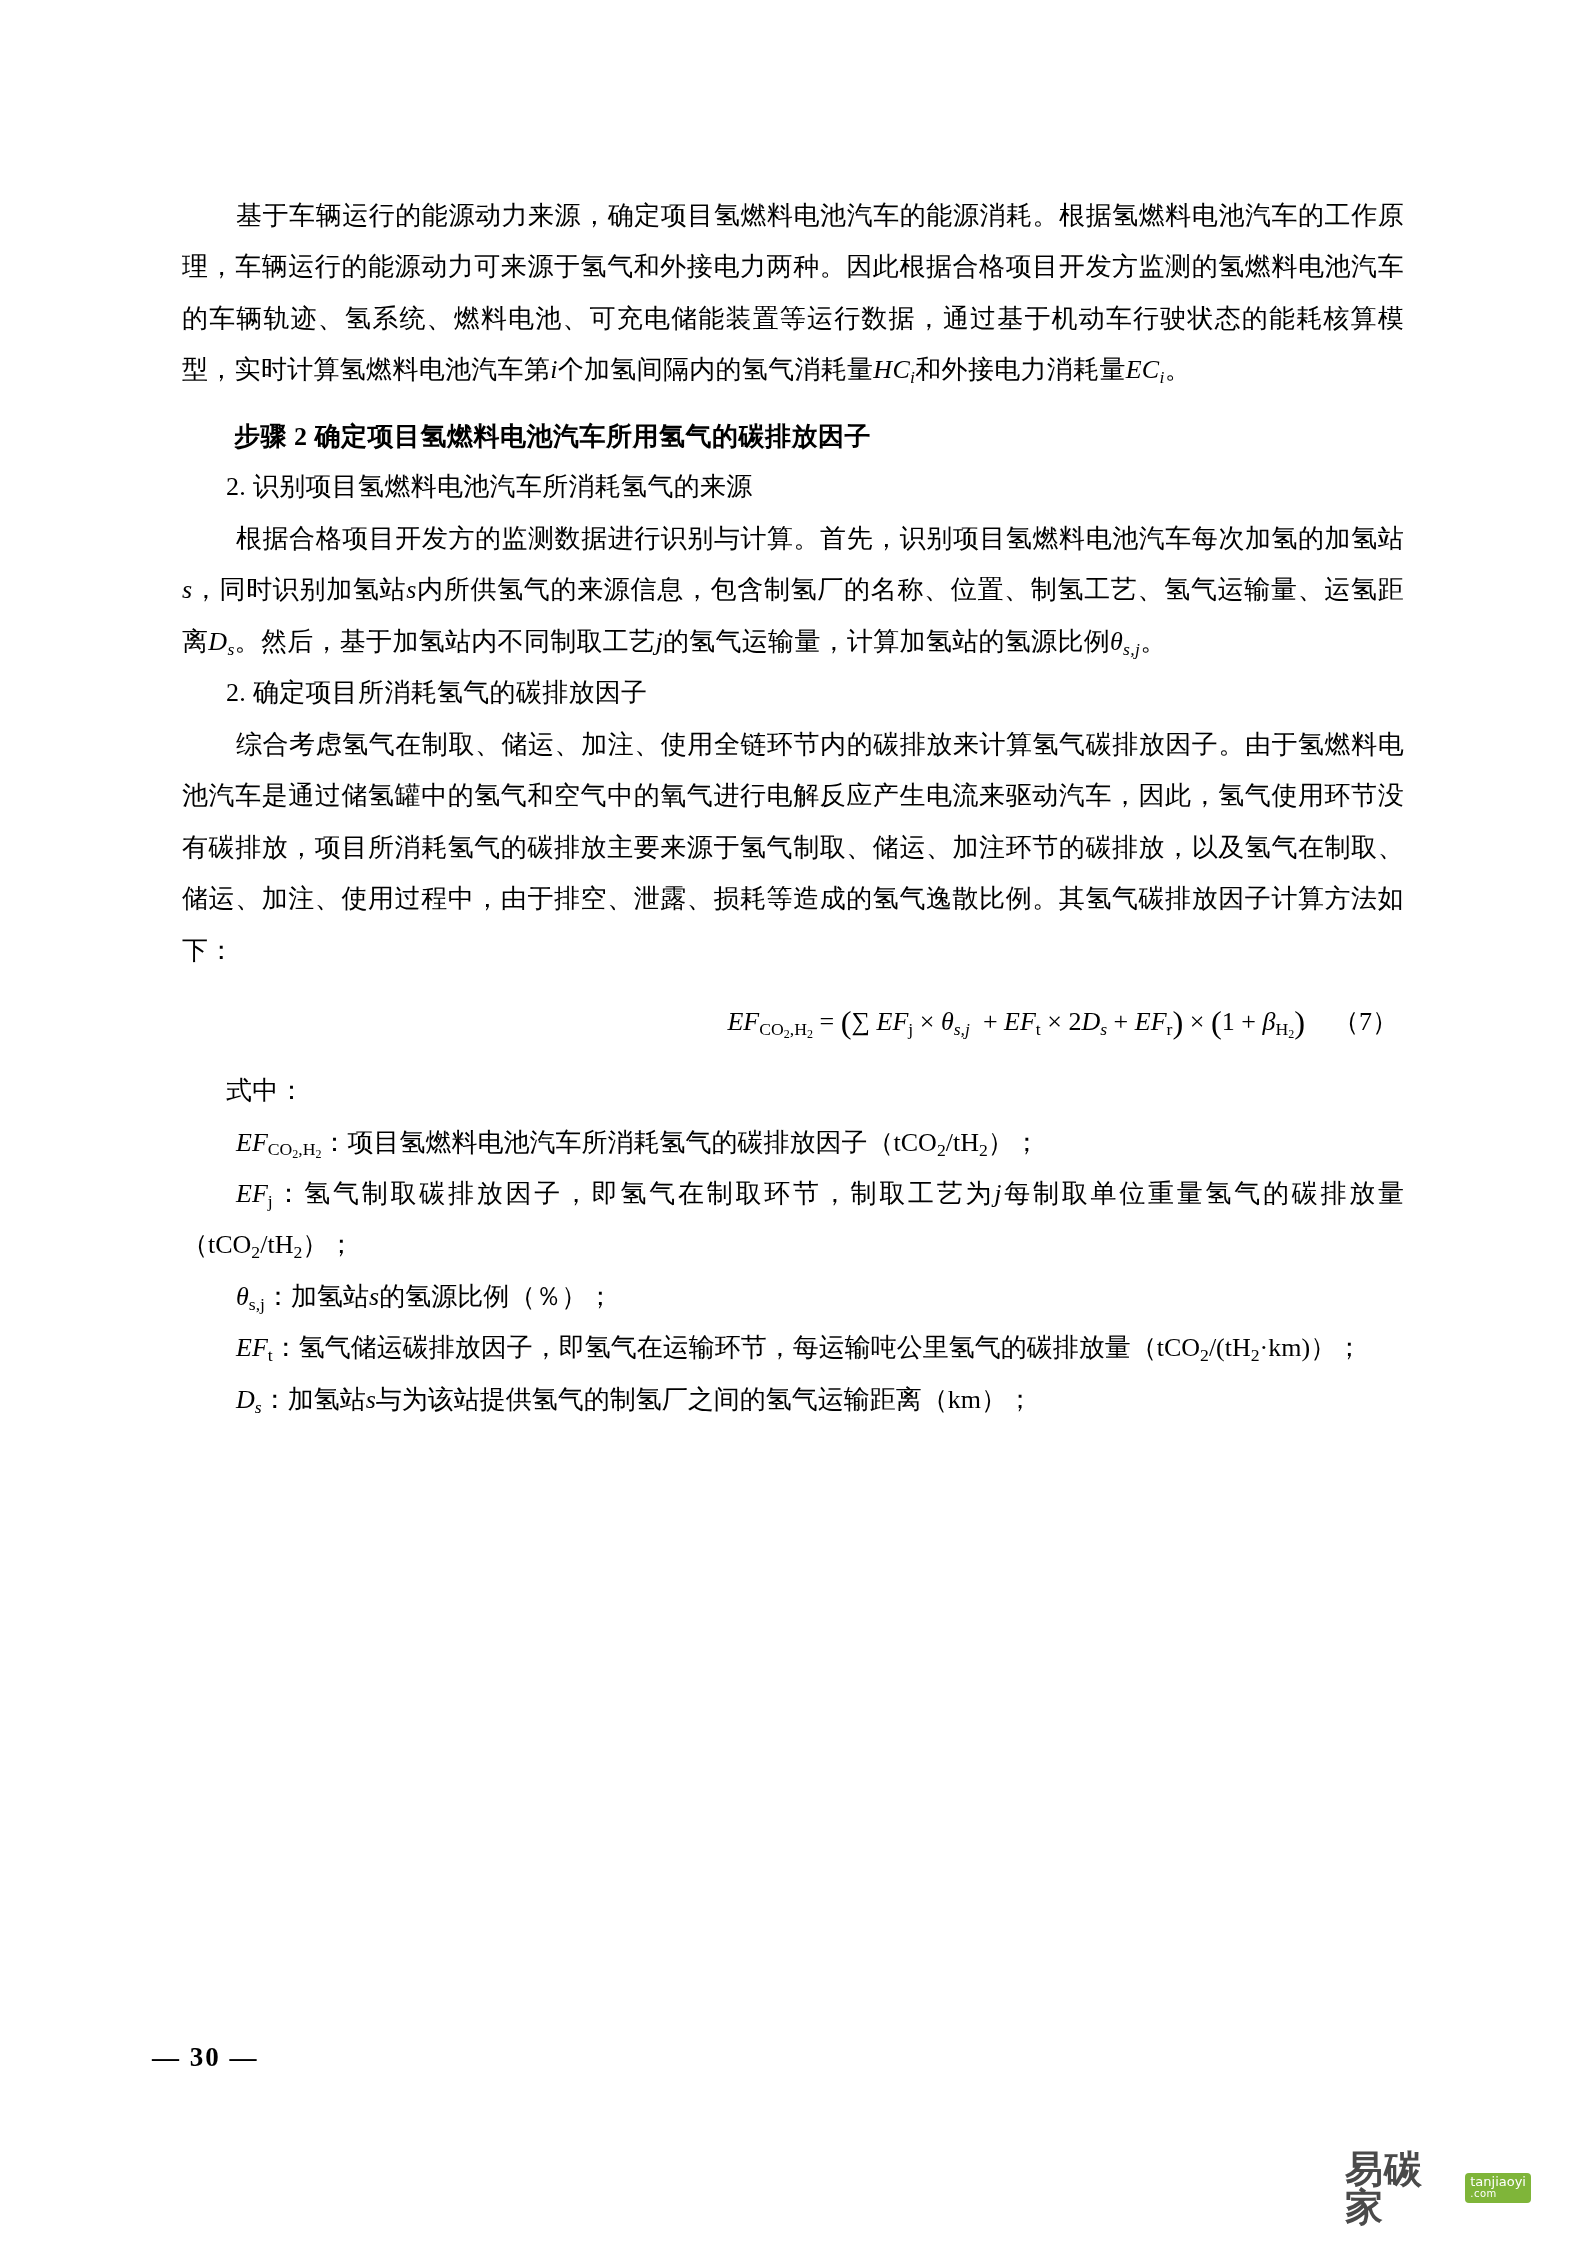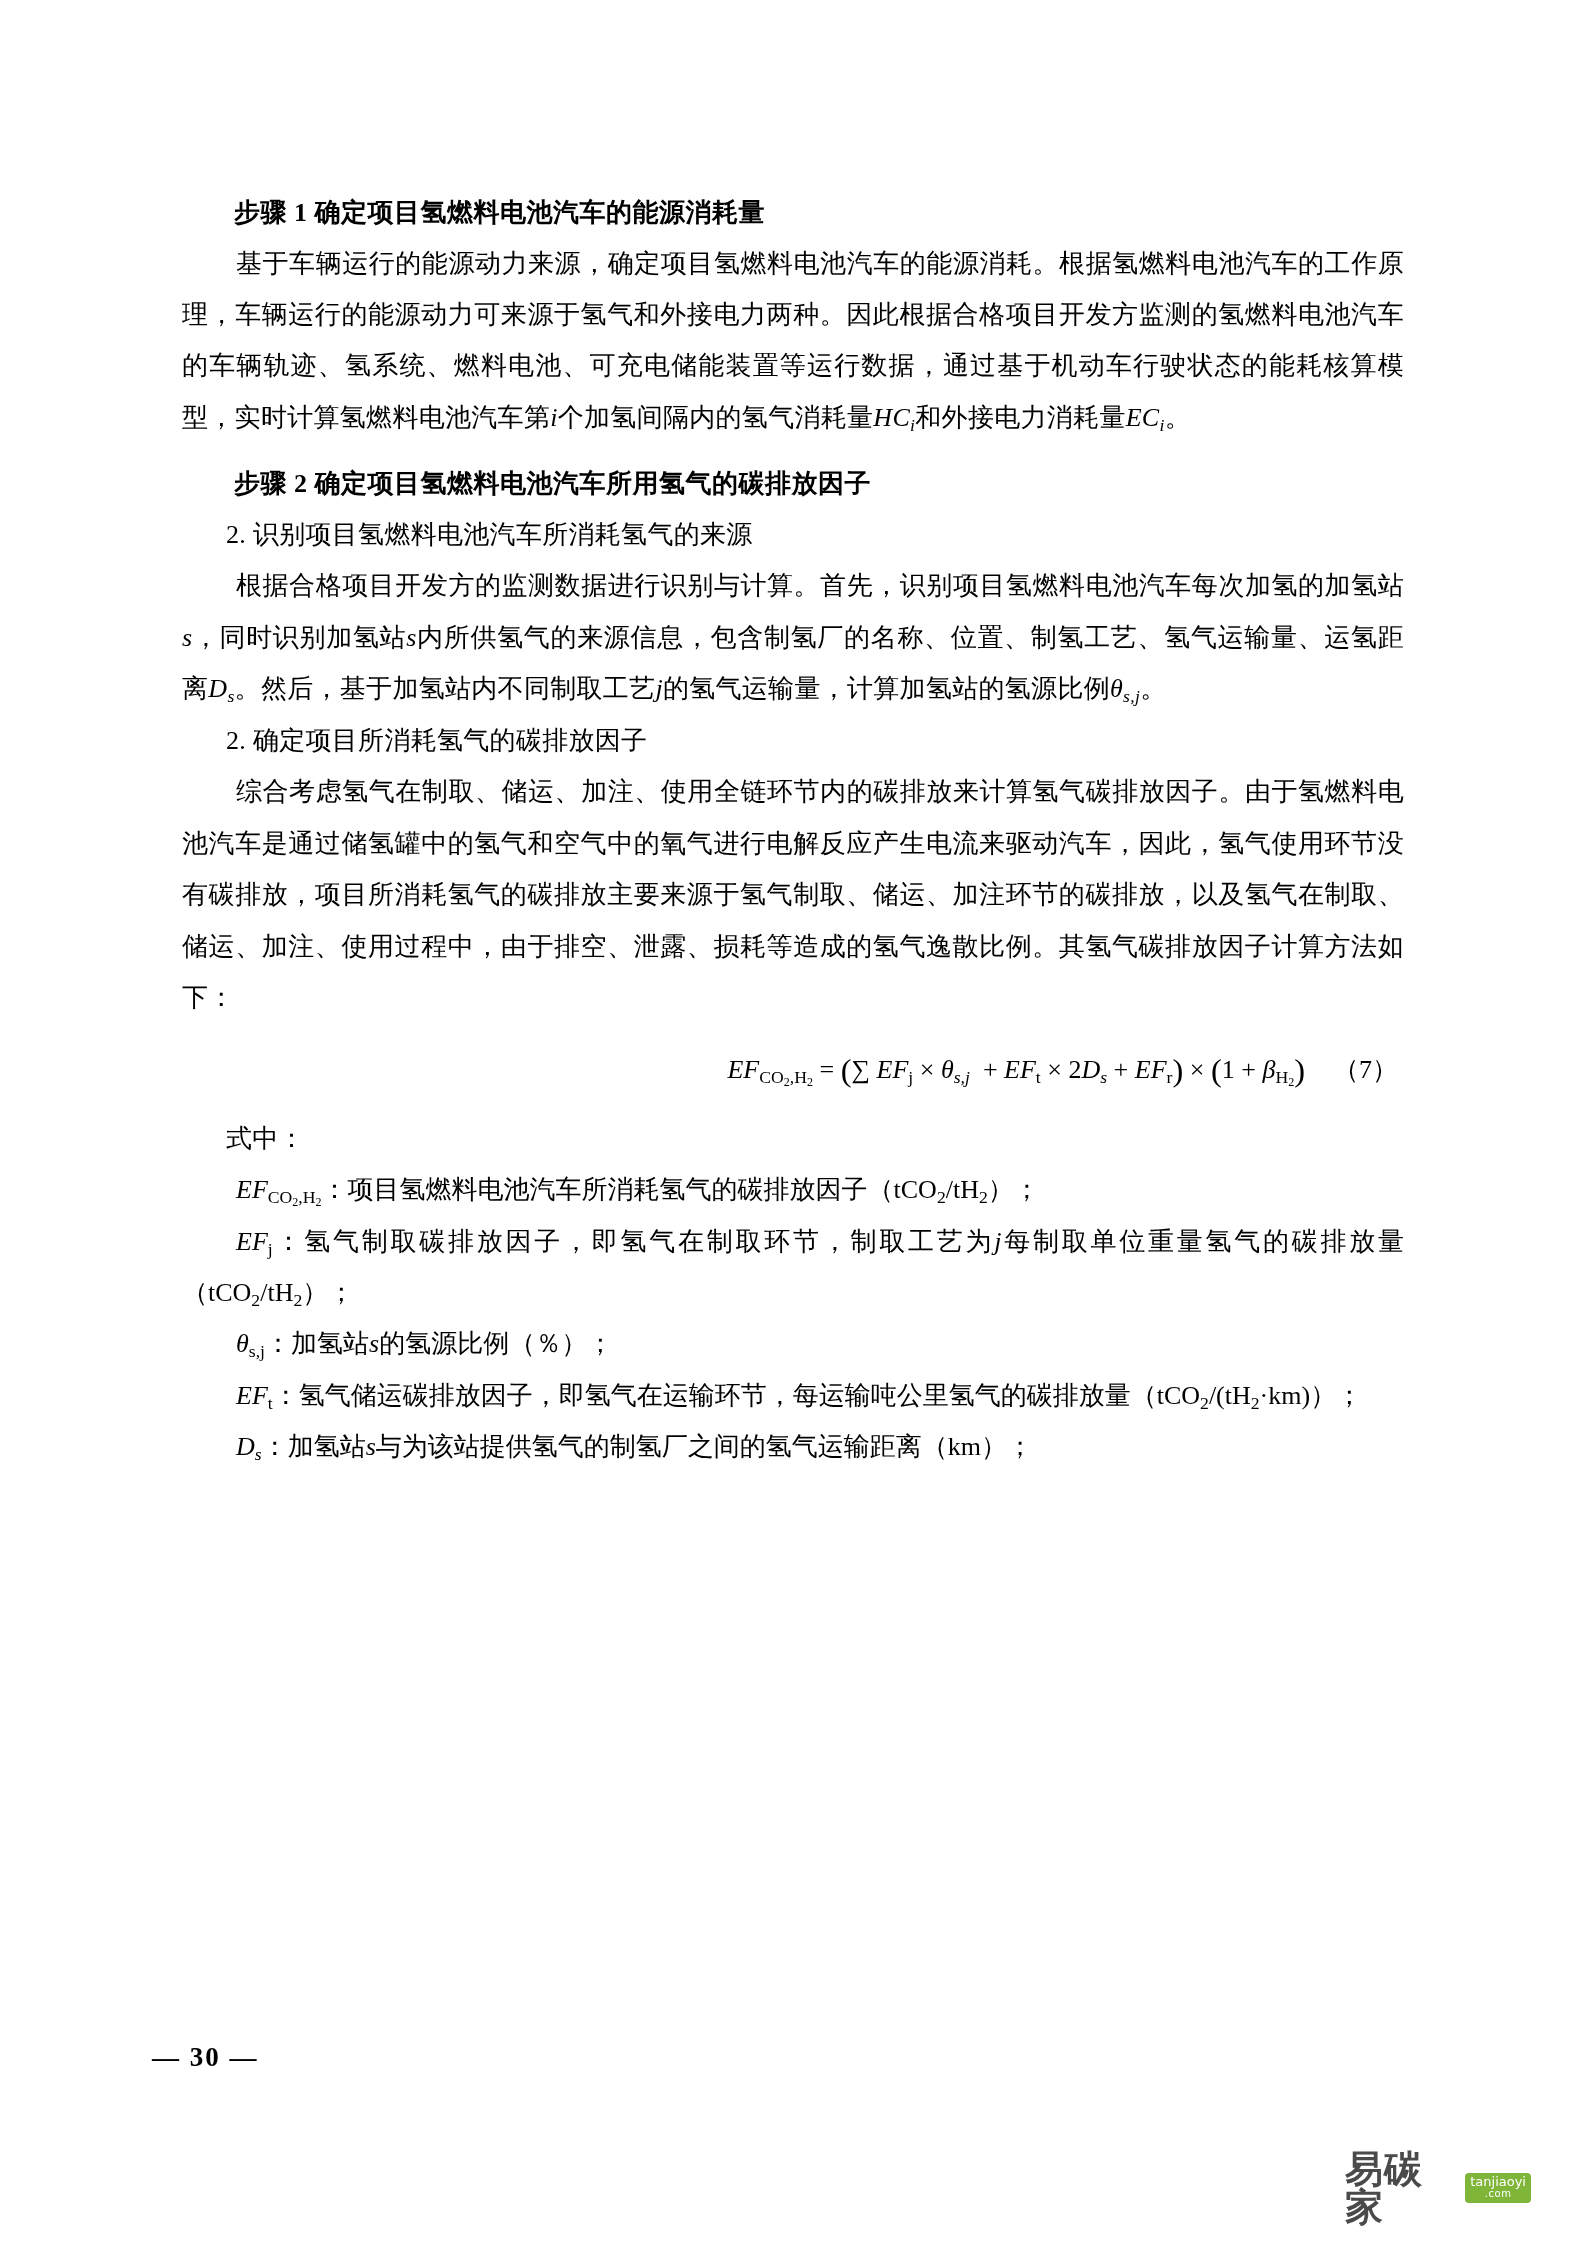--- a/index.html
+++ b/index.html
@@ -94,21 +94,20 @@
     background: #7fb539;
     color: #ffffff;
     font-family: "DejaVu Sans", sans-serif;
     font-size: 13px;
     font-weight: normal;
     padding: 2px 5px 3px 5px;
     border-radius: 4px;
     margin-left: 5px;
     vertical-align: middle;
     line-height: 1.05;
-    text-align: center;
   }
   .wm-badge small {
     display: block;
     font-size: 10px;
     letter-spacing: 0.5px;
   }
   .defline {
     font-size: 26px;
     line-height: 1.98;
     margin: 0;
@@ -116,21 +115,20 @@
     text-align: justify;
   }
 </style>
 </head>
 <body>
 
 <div class="page">
 
   <div class="content">
 
-    <p class="heading">步骤 1 确定项目氢燃料电池汽车的能源消耗量</p>
 
     <p class="para">基于车辆运行的能源动力来源，确定项目氢燃料电池汽车的能源消耗。根据氢燃料电池汽车的工作原理，车辆运行的能源动力可来源于氢气和外接电力两种。因此根据合格项目开发方监测的氢燃料电池汽车的车辆轨迹、氢系统、燃料电池、可充电储能装置等运行数据，通过基于机动车行驶状态的能耗核算模型，实时计算氢燃料电池汽车第<span class="mi">i</span>个加氢间隔内的氢气消耗量<span class="mi">HC<sub>i</sub></span>和外接电力消耗量<span class="mi">EC<sub>i</sub></span>。</p>
 
     <p class="heading" style="margin-top:18px;">步骤 2 确定项目氢燃料电池汽车所用氢气的碳排放因子</p>
 
     <p class="para sub">2. 识别项目氢燃料电池汽车所消耗氢气的来源</p>
 
     <p class="para">根据合格项目开发方的监测数据进行识别与计算。首先，识别项目氢燃料电池汽车每次加氢的加氢站<span class="mi">s</span>，同时识别加氢站<span class="mi">s</span>内所供氢气的来源信息，包含制氢厂的名称、位置、制氢工艺、氢气运输量、运氢距离<span class="mi">D<sub>s</sub></span>。然后，基于加氢站内不同制取工艺<span class="mi">j</span>的氢气运输量，计算加氢站的氢源比例<span class="mi">θ<sub>s,j</sub></span>。</p>
 
     <p class="para sub">2. 确定项目所消耗氢气的碳排放因子</p>

